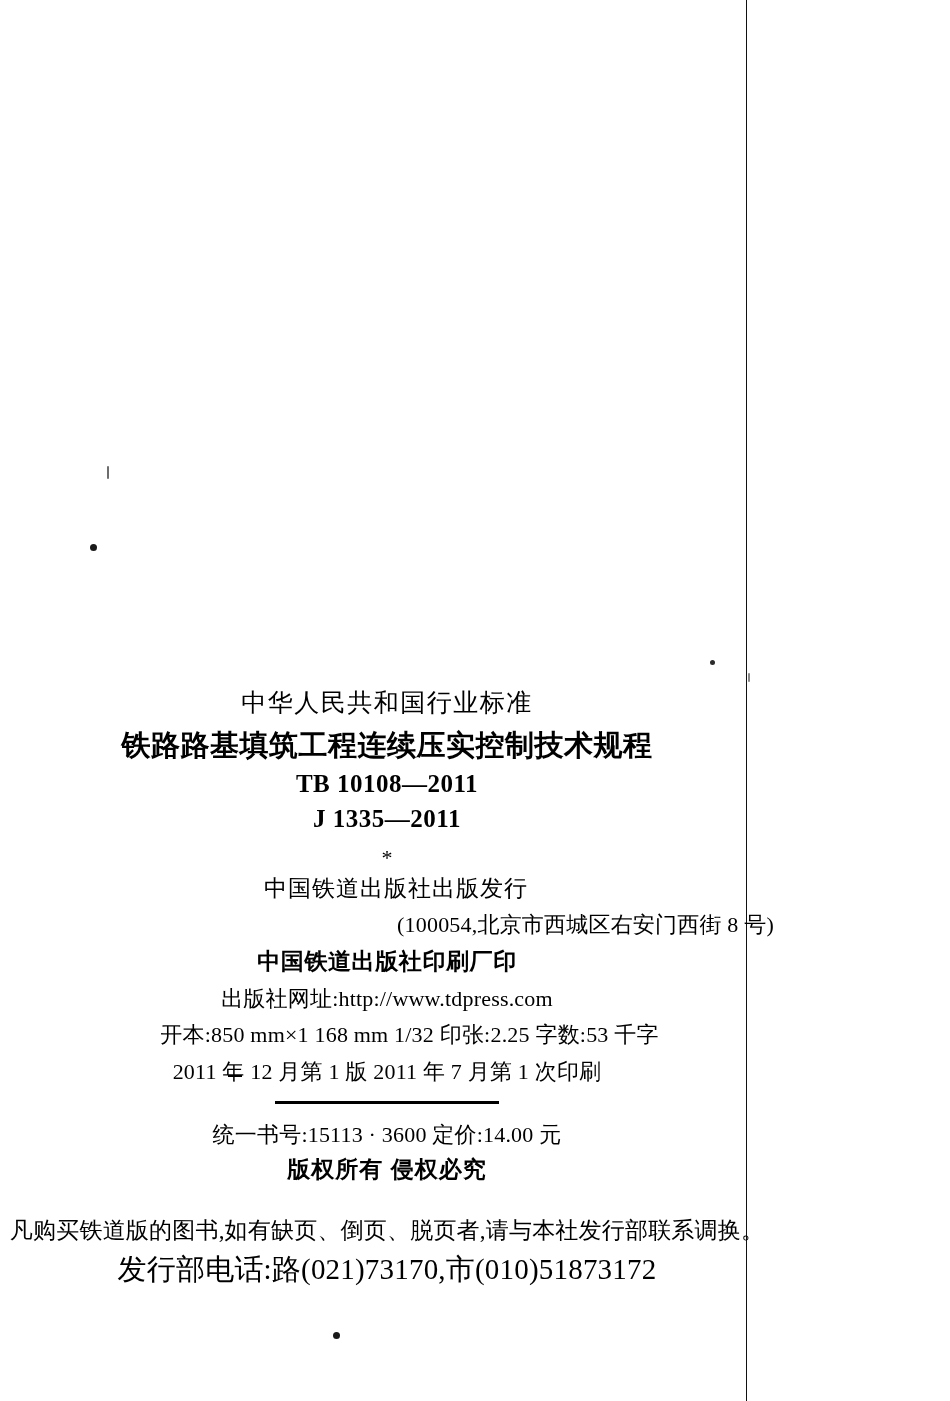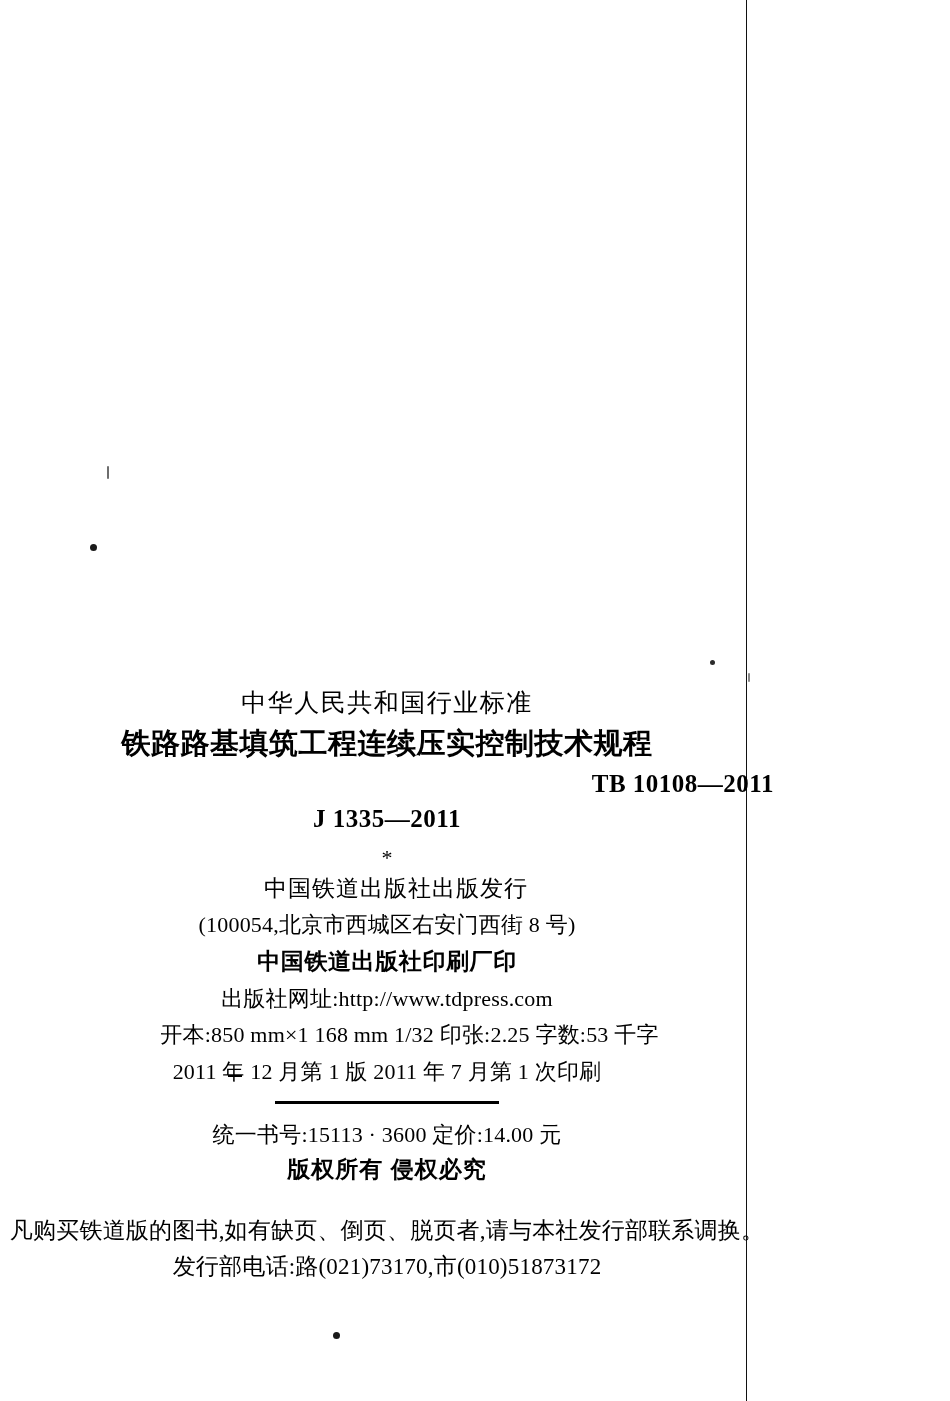--- a/index.html
+++ b/index.html
@@ -53,28 +53,27 @@
     font-size: 25px;
     letter-spacing: 1.5px;
     margin-bottom: 16px;
     font-family: "Liberation Serif", "DejaVu Serif", serif;
   }
   .l-title {
     font-size: 29px;
     font-weight: bold;
     letter-spacing: 0.5px;
     margin-bottom: 11px;
-    font-family: Liberation Mono, monospace;
+    font-family: Liberation Serif, serif;
   }
   .l-code1 {
     font-size: 25px;
     font-weight: bold;
     letter-spacing: 0.5px;
     margin-bottom: 10px;
-    text-align: right;
   }
   .l-code2 {
     font-size: 25px;
     font-weight: bold;
     letter-spacing: 0.5px;
     margin-bottom: 16px;
   }
   .l-asterisk {
     font-size: 22px;
     margin-bottom: 8px;
@@ -83,20 +82,21 @@
   .l-publisher {
     font-size: 23px;
     letter-spacing: 1px;
     margin-bottom: 14px;
     padding-left: 18px;
   }
   .l-address {
     font-size: 22px;
     letter-spacing: 0.2px;
     margin-bottom: 14px;
+    text-align: right;
   }
   .l-website {
     font-size: 22px;
     letter-spacing: 0.2px;
     margin-bottom: 14px;
   }
   .l-printer {
     font-size: 23px;
     font-weight: bold;
     letter-spacing: 0.6px;
@@ -141,21 +141,21 @@
     margin-bottom: 18px;
     font-family: "Liberation Sans", "DejaVu Sans", sans-serif;
   }
   .l-notice {
     font-size: 23px;
     letter-spacing: 0.2px;
     margin-bottom: 13px;
     margin-top: 38px;
   }
   .l-phone {
-    font-size: 23px;
+    font-size: 29px;
     letter-spacing: 0.2px;
   }
 </style>
 </head>
 <body>
 
 <div class="page">
 
   <div class="edge-rule"></div>
 

